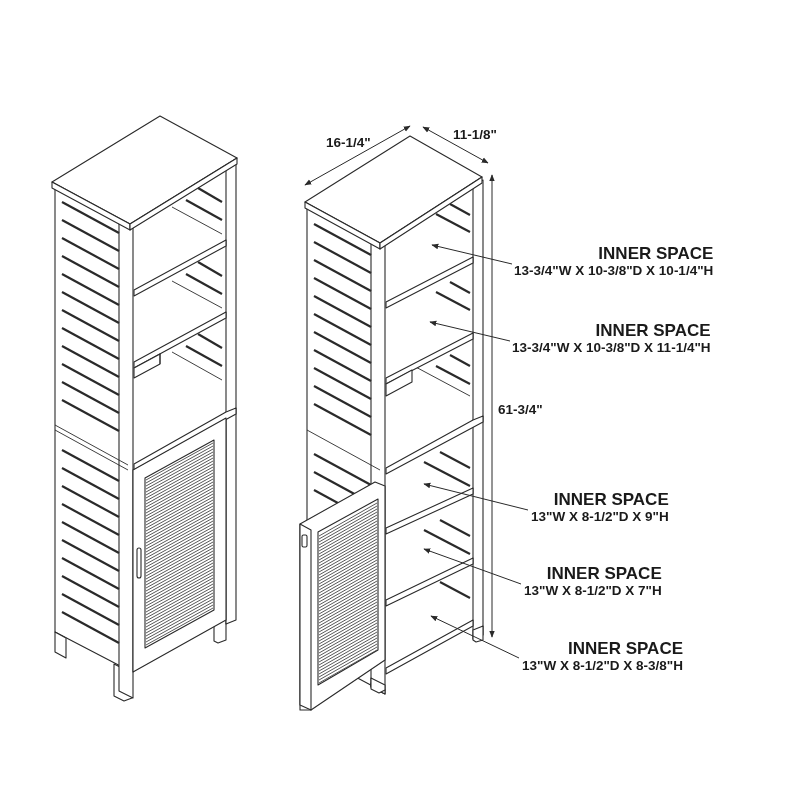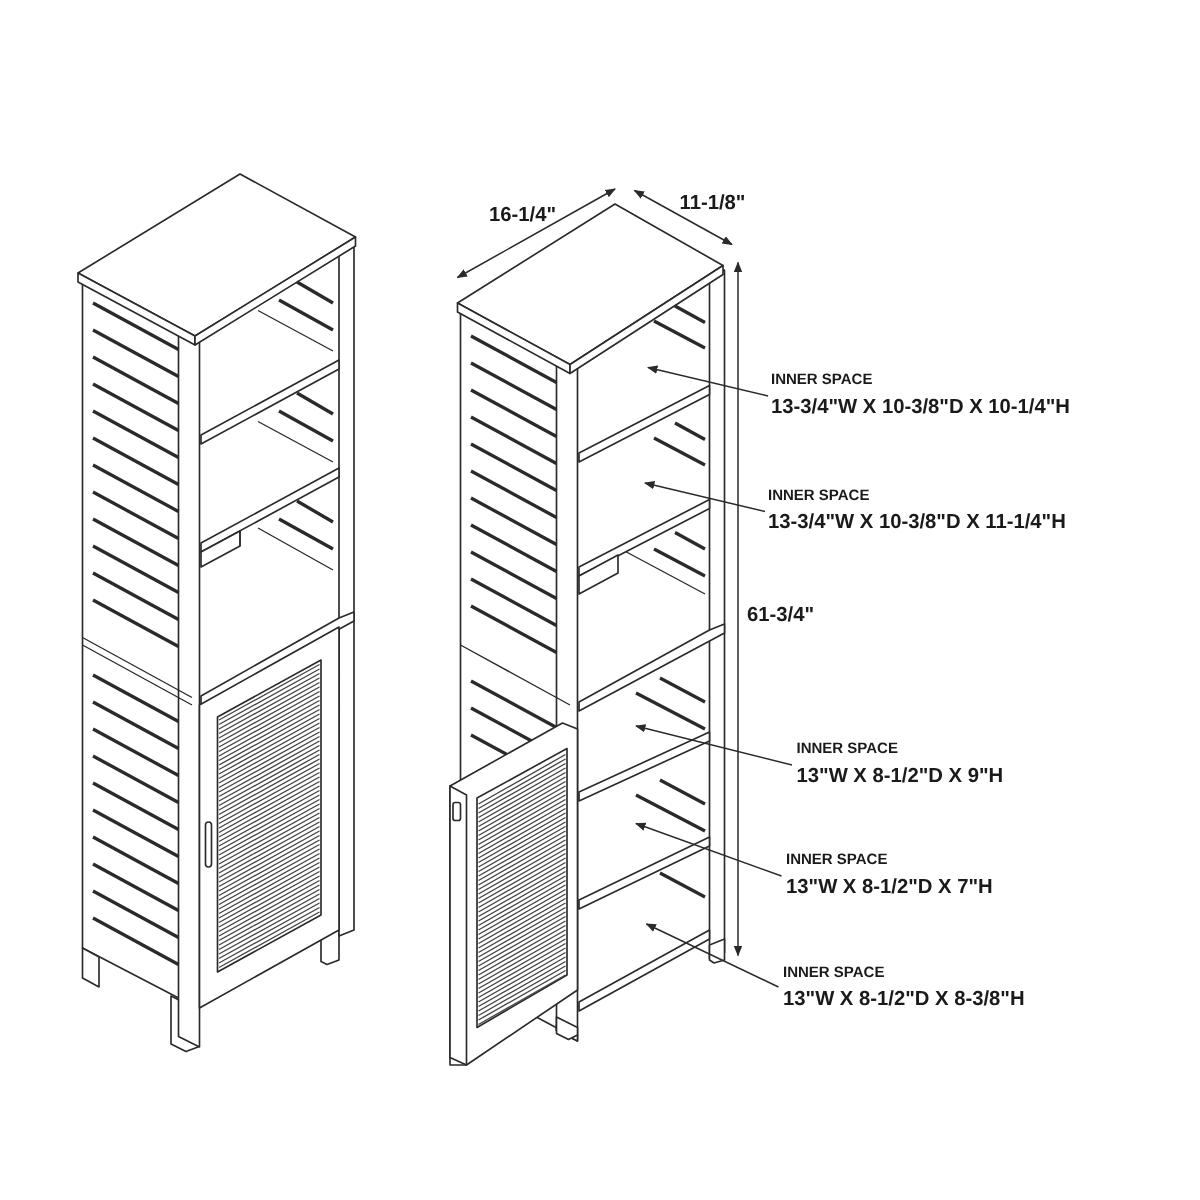--- a/index.html
+++ b/index.html
@@ -2,21 +2,21 @@
 <html><head>
 <meta charset="utf-8">
 <style>
   html, body { margin:0; padding:0; background:#ffffff; }
   body { width:800px; height:800px; position:relative; overflow:hidden;
          font-family:"Liberation Sans", sans-serif; }
   #stage { position:absolute; left:0; top:0; width:800px; height:800px; }
   .label { position:absolute; color:#1a1a1a; font-weight:bold;
            font-family:"Liberation Sans", sans-serif; white-space:nowrap; }
   .dim { font-size:13.5px; }
-  .inner .t1 { font-size:10px; display:block; line-height:17px; }
+  .inner .t1 { font-size:17px; display:block; line-height:17px;text-align:right; }
   .inner .t2 { font-size:13.5px; display:block; line-height:17px; }
   svg .ln { stroke:#2a2a2a; stroke-width:1.1; fill:#fff; stroke-linejoin:round; }
   svg .thin { stroke:#2a2a2a; stroke-width:0.9; fill:none; }
   svg .slat { stroke:#2a2a2a; stroke-width:2.2; fill:none; }
   svg .louver { stroke:#444; stroke-width:0.9; fill:none; }
   svg .arrow { stroke:#2a2a2a; stroke-width:1; fill:none; }
 </style>
 </head>
 <body>
 

